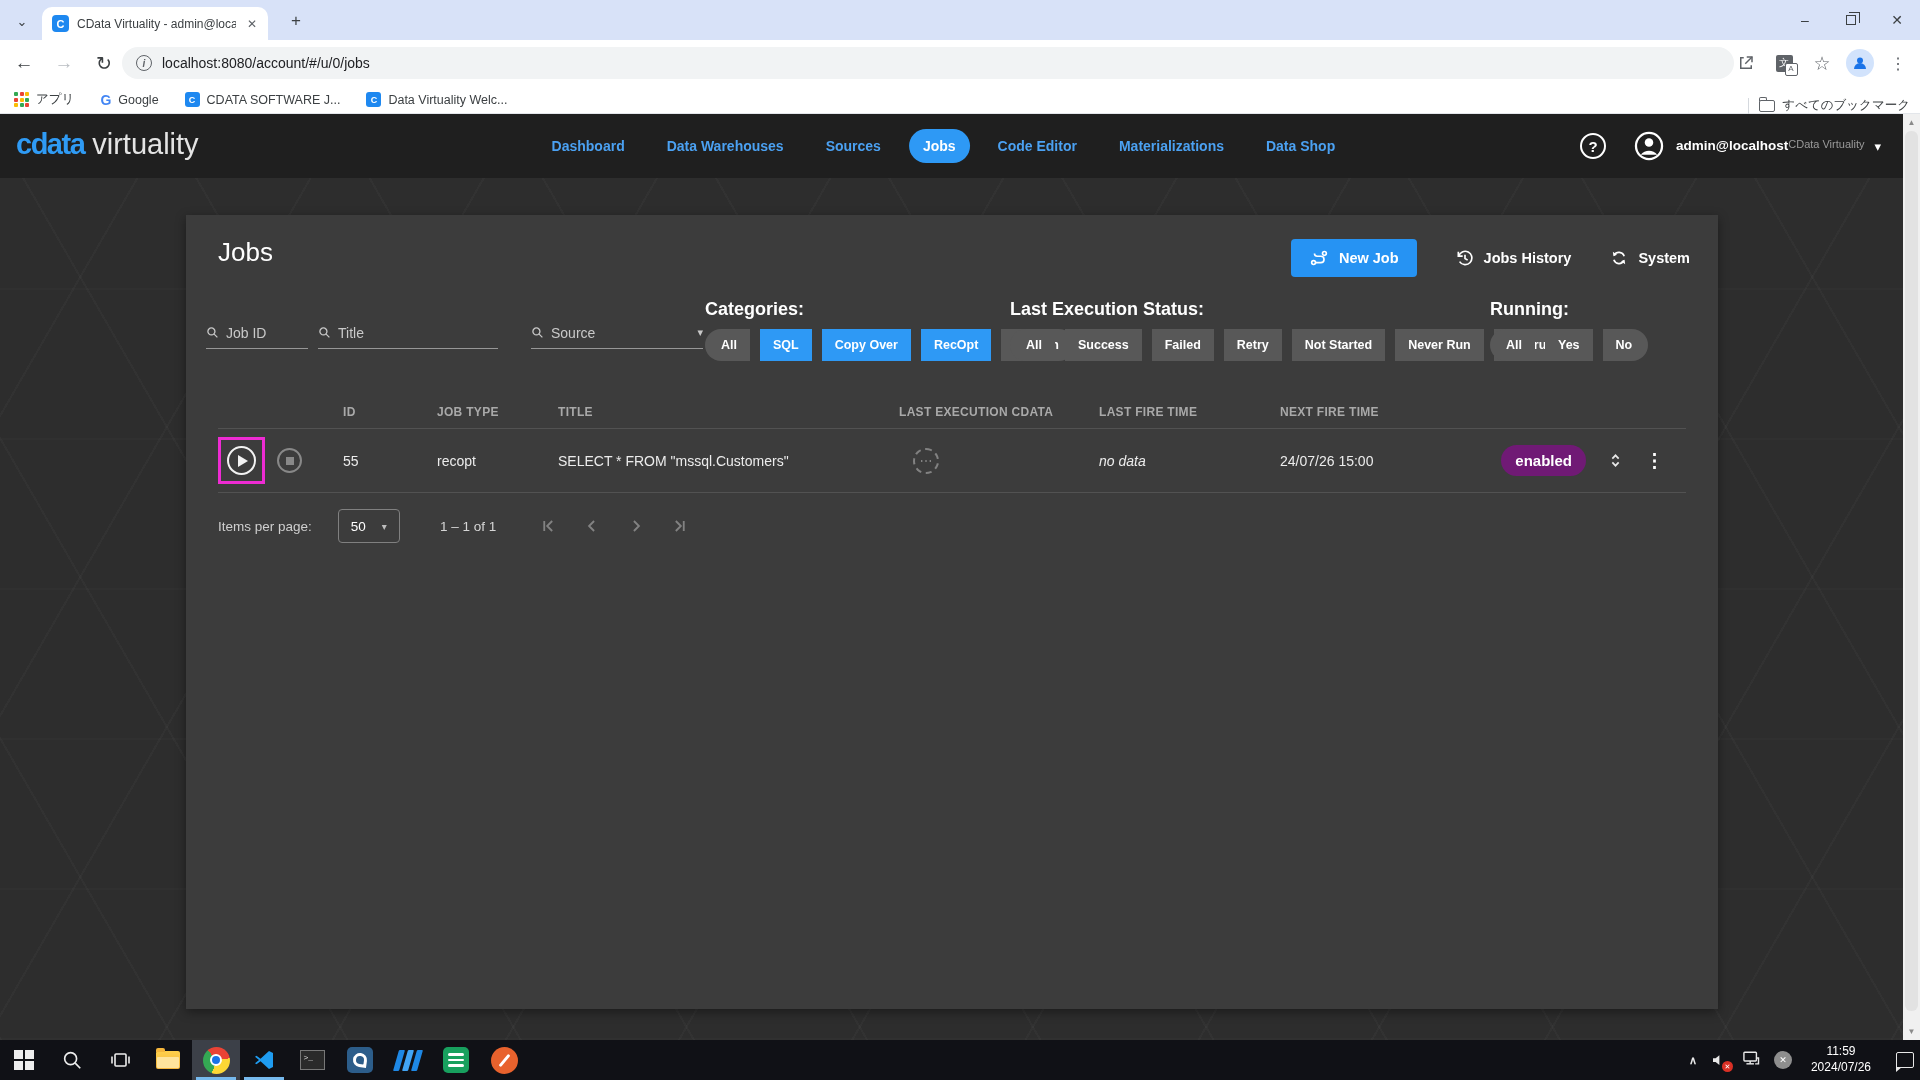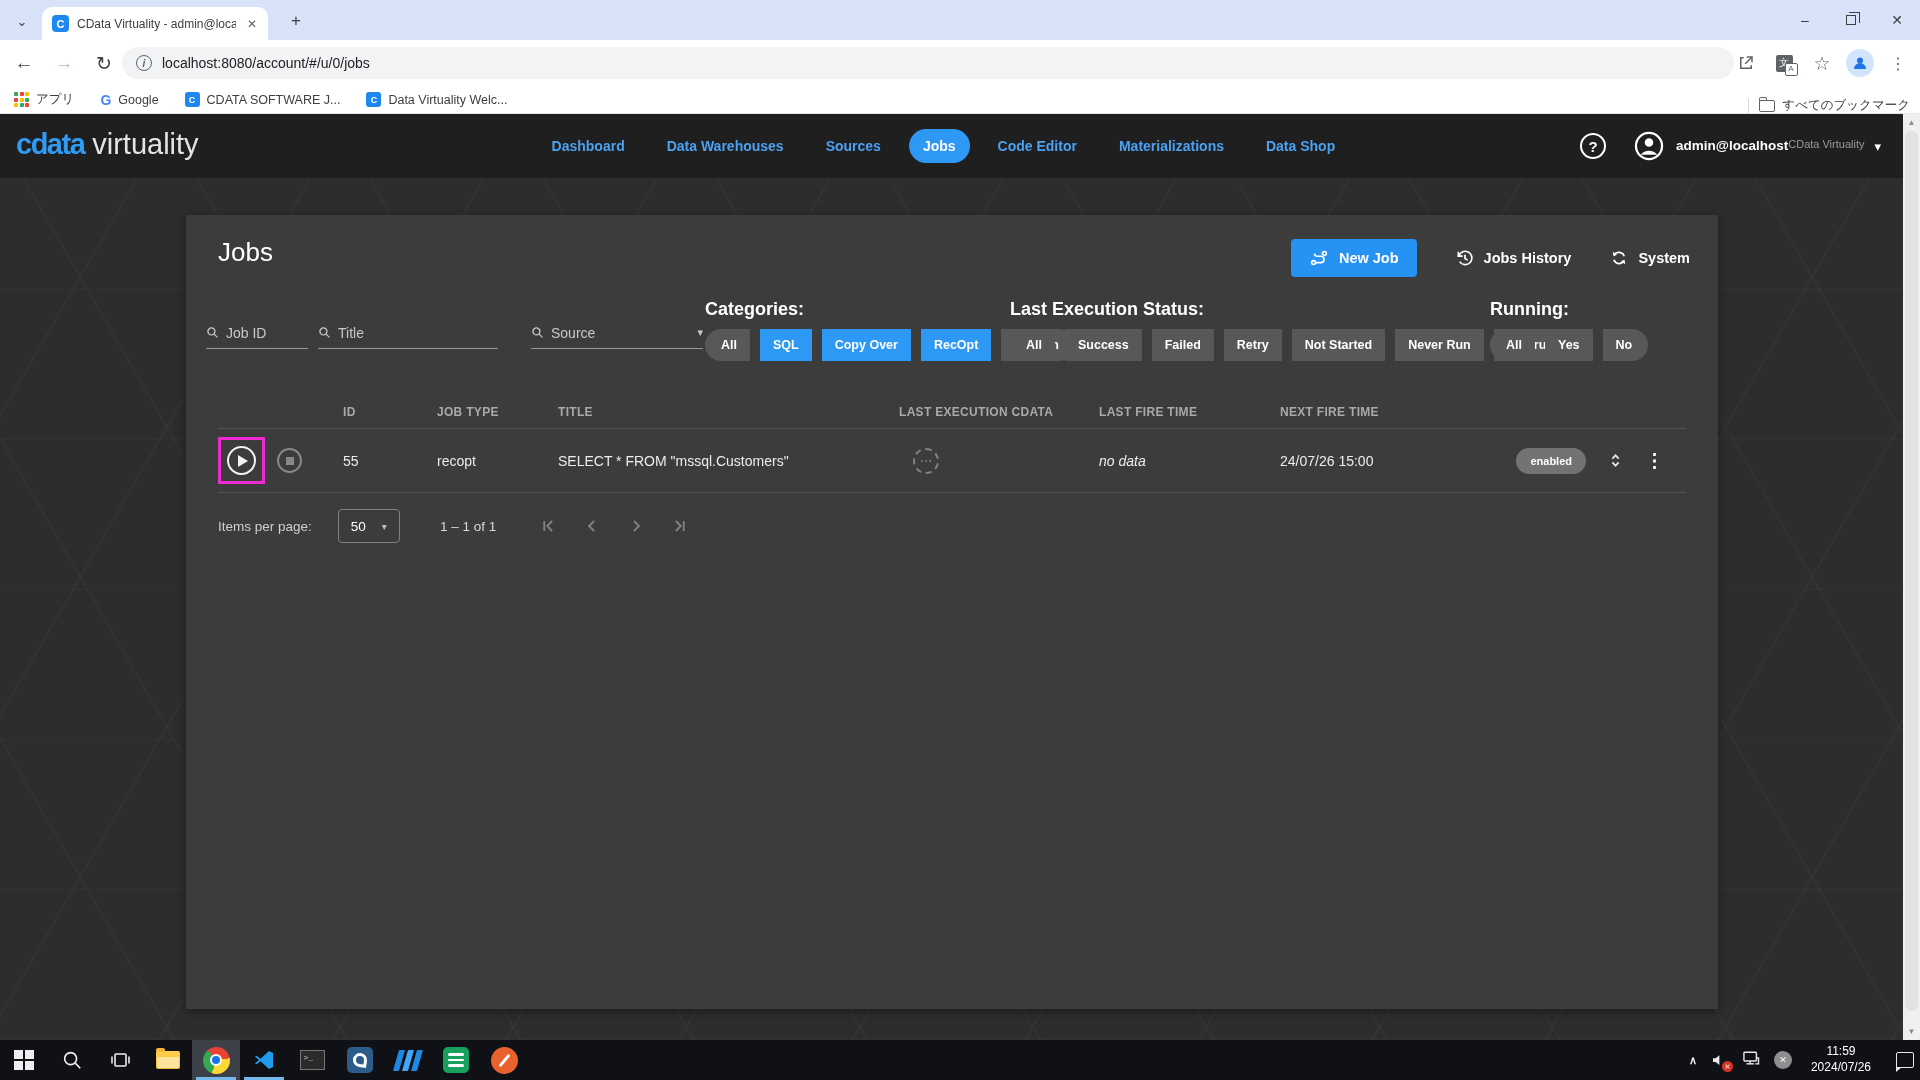--- a/index.html
+++ b/index.html
@@ -96,21 +96,21 @@
   .trow { position:absolute; left:32px; top:214px; width:1468px; height:64px; display:grid; grid-template-columns:125px 94px 121px 341px 200px 181px 181px 1fr; align-items:center; color:#ececec; font-size:14px; border-bottom:1px solid #525252; }
   .cell-actions { display:flex; align-items:center; gap:12px; }
   .annot-box { border:3px solid #ee2bd3; padding:6px; display:flex; }
   .play-btn { width:29px; height:29px; border:2px solid #f2f2f2; border-radius:50%; display:flex; align-items:center; justify-content:center; cursor:pointer; background:transparent; }
   .play-tri { width:0; height:0; border-left:10px solid #f2f2f2; border-top:6px solid transparent; border-bottom:6px solid transparent; margin-left:3px; }
   .stop-btn { width:25px; height:25px; border:2px solid #888; border-radius:50%; display:flex; align-items:center; justify-content:center; background:transparent; cursor:pointer; }
   .stop-sq { width:8px; height:8px; background:#888; }
   .status-dashed { width:26px; height:26px; border:2px dashed #828282; border-radius:50%; color:#9a9a9a; font-size:13px; display:flex; align-items:center; justify-content:center; margin-left:14px; }
   .nodata { font-style:italic; }
   .cell-right { display:flex; align-items:center; justify-content:flex-end; gap:20px; padding-right:22px; }
-  .enabled-pill { background:#737373; color:#fff; font-size:11px; font-weight:bold; padding:7px 14px; border-radius:16px; cursor:pointer; border:none; font-family:inherit; }
+  .enabled-pill { background:#701a75; color:#fff; font-size:15px; font-weight:bold; padding:7px 14px; border-radius:16px; cursor:pointer; border:none; font-family:inherit; }
   .icon-btn { background:none; border:none; cursor:pointer; display:flex; align-items:center; justify-content:center; padding:0; }
   .kebab-row { color:#fff; font-size:19px; font-weight:bold; }
 
   .pagination { position:absolute; left:32px; top:288px; width:1468px; height:46px; display:flex; align-items:center; gap:26px; color:#cfcfcf; font-size:13.5px; padding-right:10px; }
   .pp-select { border:1px solid #808080; border-radius:4px; height:34px; padding:0 12px; display:flex; align-items:center; gap:16px; color:#fff; cursor:pointer; background:transparent; font-family:inherit; font-size:13.5px; }
   .pp-caret { color:#bdbdbd; font-size:10px; }
   .range-label { margin-left:14px; color:#d6d6d6; }
   .pagenav { display:flex; align-items:center; gap:24px; margin-left:16px; }
   .pagenav .icon-btn { opacity:.75; }
 

